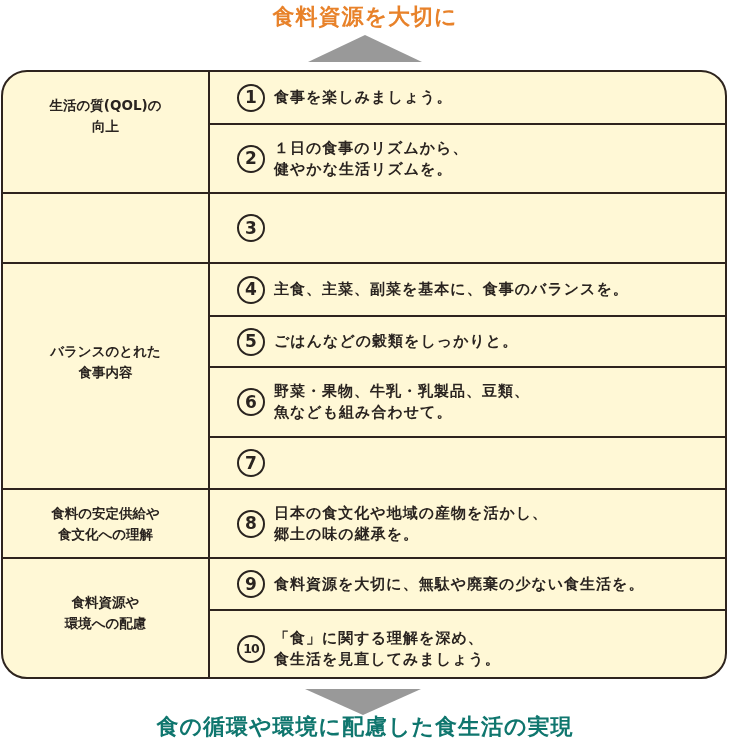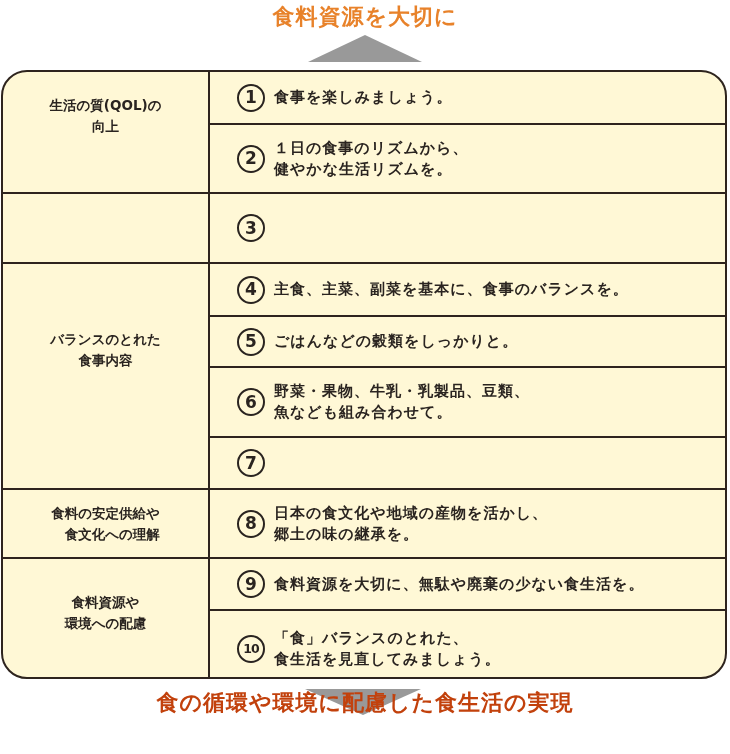--- a/index.html
+++ b/index.html
@@ -6,22 +6,22 @@
   body { width:730px; height:754px; position:relative; overflow:hidden;
          font-family:"DejaVu Sans", "Liberation Sans", sans-serif; color:#2a2420; }
   .top-title { position:absolute; left:0; top:2px; width:730px; text-align:center;
                font-size:22px; font-weight:bold; color:#e8822a; letter-spacing:1px; }
   .arrow-up { position:absolute; left:308px; top:35px; width:0; height:0;
               border-left:57px solid transparent; border-right:57px solid transparent;
               border-bottom:27px solid #999999; }
   .arrow-down { position:absolute; left:305px; top:689px; width:0; height:0;
               border-left:58px solid transparent; border-right:58px solid transparent;
               border-top:26px solid #999999; }
-  .bottom-title { position:absolute; left:0; top:688px; width:730px; text-align:center;
-               font-size:22px; font-weight:bold; color:#c2410c; letter-spacing:1px; }
+  .bottom-title { position:absolute; left:0; top:712px; width:730px; text-align:center;
+               font-size:22px; font-weight:bold; color:#0f766e; letter-spacing:1px; }
   .table { position:absolute; left:1px; top:70px; width:726px; height:609px;
            background:#fff8d6; border:2px solid #2e241e; border-radius:26px 26px 26px 26px;
            box-sizing:border-box; overflow:hidden; }
   .vdiv { position:absolute; left:205px; top:0; bottom:0; width:2px; background:#2e241e; }
   .hline { position:absolute; height:2px; background:#2e241e; }
   .cat { position:absolute; left:0; width:205px; display:flex; align-items:center;
          justify-content:center; text-align:center; font-size:13.5px; font-weight:bold;
          line-height:21px; white-space:pre-line; }
   .item { position:absolute; left:207px; right:0; display:flex; align-items:center; }
   .num { width:34px; height:34px; margin-left:24px; margin-right:6px; flex:none;
@@ -48,23 +48,23 @@
   <div class="hline" style="left:205px; right:0; top:243px;"></div>
   <div class="hline" style="left:205px; right:0; top:294px;"></div>
   <div class="hline" style="left:205px; right:0; top:364px;"></div>
   <div class="hline" style="left:0; right:0; top:416px;"></div>
   <div class="hline" style="left:0; right:0; top:485px;"></div>
   <div class="hline" style="left:205px; right:0; top:537px;"></div>
   <div class="vdiv"></div>
 
   <div class="cat" style="top:0; height:88px;">生活の質(QOL)の
 向上</div>
-  <div class="cat" style="top:192px; height:200px; padding-bottom:28px; box-sizing:border-box;">バランスのとれた
+  <div class="cat" style="top:204px; height:200px; padding-bottom:28px; box-sizing:border-box;">バランスのとれた
 食事内容</div>
-  <div class="cat" style="top:418px; height:67px;text-align:right;">食料の安定供給や
+  <div class="cat" style="top:418px; height:67px;">食料の安定供給や
 食文化への理解</div>
   <div class="cat" style="top:487px; height:118px; padding-bottom:10px; box-sizing:border-box;">食料資源や
 環境への配慮</div>
 
   <div class="item" style="top:0; height:51px;">
     <div class="num">
         <span>1</span>
       </div>
     <div class="text">食事を楽しみましょう。</div>
   </div>
@@ -114,19 +114,19 @@
   <div class="item" style="top:487px; height:50px;">
     <div class="num">
         <span>9</span>
       </div>
     <div class="text">食料資源を大切に、無駄や廃棄の少ない食生活を。</div>
   </div>
   <div class="item" style="top:539px; height:76px;">
     <div class="num">
         <span class="small">10</span>
       </div>
-    <div class="text">「食」バランスのとれた、
+    <div class="text">「食」に関する理解を深め、
 食生活を見直してみましょう。</div>
   </div>
 </div>
 
 <div class="arrow-down"></div>
 <div class="bottom-title">食の循環や環境に配慮した食生活の実現</div>
 
 </body></html>

